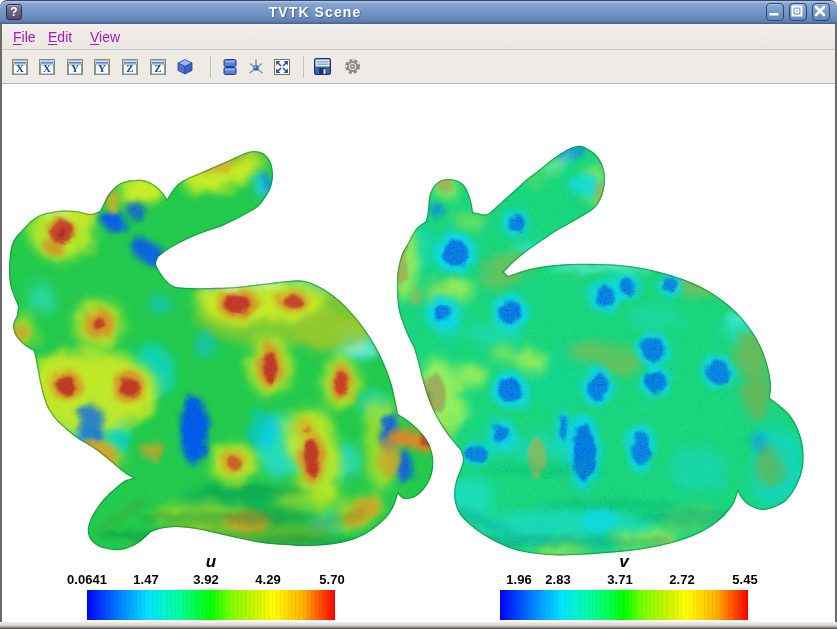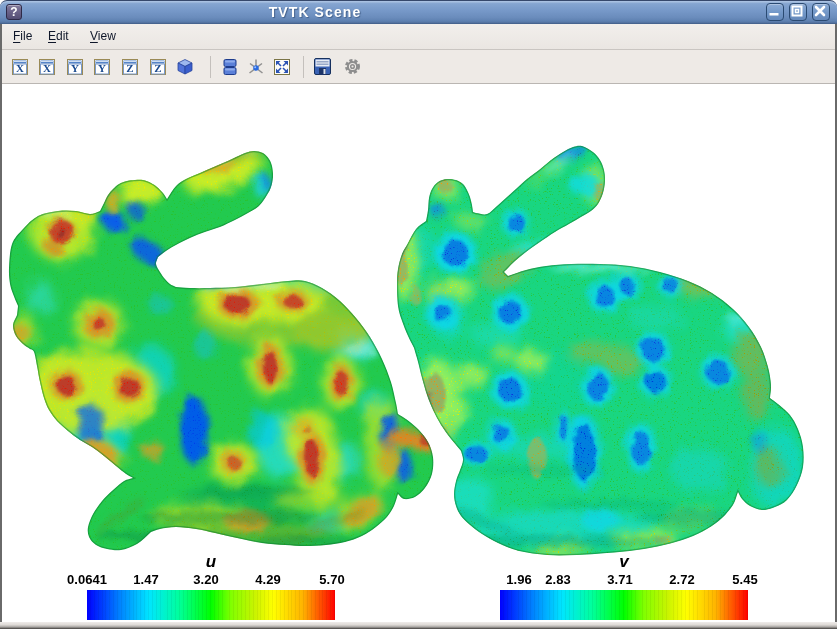--- a/index.html
+++ b/index.html
@@ -8,21 +8,21 @@
  box-shadow:inset 0 1px 0 #a9c1e2, inset 0 2px 0 rgba(255,255,255,0.12);
  border-top:1px solid #36486b;border-bottom:1px solid #46648f;box-sizing:border-box;}
 #title{position:absolute;left:0;top:4px;width:630px;text-align:center;color:#fff;font-weight:bold;font-size:14px;letter-spacing:1.1px;text-shadow:1px 1px 1px #44618c;}
 #helpbtn{position:absolute;left:6px;top:4px;width:16px;height:16px;border-radius:3px;
  background:linear-gradient(#847c9c 0%,#6a6288 50%,#544e74 100%);border:1px solid #2e2a48;box-sizing:border-box;
  color:#fff;font-weight:bold;font-size:12px;text-align:center;line-height:14px;box-shadow:inset 0 1px 0 rgba(255,255,255,.35);}
 .wbtn{position:absolute;top:3px;width:18px;height:18px;border-radius:4px;border:1.5px solid #2a4a72;box-sizing:border-box;
  background:linear-gradient(#8cabd6 0%,#7499c9 50%,#6488ba 100%);box-shadow:inset 0 1px 0 rgba(255,255,255,.3);}
 #btnmin{left:766px;} #btnmax{left:789px;} #btnclose{left:812px;}
 #menubar{position:absolute;left:2px;top:24px;width:833px;height:26px;background:linear-gradient(#f2efec,#eae6e2);border-bottom:1px solid #c9c5c1;box-sizing:border-box;}
-.menu{position:absolute;top:29px;font-size:12px;color:#0f172a;}
+.menu{position:absolute;top:29px;font-size:14px;color:#a21caf;}
 .menu u{text-underline-offset:2px;}
 #toolbar{position:absolute;left:2px;top:50px;width:833px;height:34px;background:#eeeae6;border-bottom:1px solid #bab6b2;box-sizing:border-box;}
 .sep{position:absolute;top:6px;width:1px;height:22px;background:#c4c0bc;}
 .ticon{position:absolute;top:9px;width:16px;height:16px;}
 #scene{position:absolute;left:2px;top:84px;width:833px;height:538px;background:#fff;}
 #lborder{position:absolute;left:0;top:24px;width:2px;height:605px;background:#6a6a6a;}
 #rborder{position:absolute;left:835px;top:24px;width:2px;height:605px;background:#6a6a6a;}
 #bborder{position:absolute;left:0;top:622px;width:837px;height:7px;background:linear-gradient(#efecea 0%,#dedad6 40%,#aaa7a4 70%,#403e3c 100%);}
 .bar{position:absolute;width:248px;height:30px;top:506px;
  background:repeating-linear-gradient(to right,rgba(0,0,0,0) 0px,rgba(0,0,0,0) 2.9px,rgba(0,0,0,0.05) 2.9px,rgba(0,0,0,0.05) 3.875px),linear-gradient(to right,#0000fe 0%,#0080ff 13%,#00e5ff 25%,#00ff9d 37%,#00ff00 50%,#80ff00 58%,#ccf400 68%,#ffff00 75%,#ffb300 87%,#ff5200 94%,#fe0000 100%);}
@@ -403,21 +403,21 @@
 <rect x="395" y="84" width="440" height="480" filter="url(#fSpeck)" opacity="0.42"></rect>
 <use href="#pR" fill="none" stroke="#0b7c2f" stroke-width="2.5" opacity="0.5"></use>
 </g>
 </svg>
 <div class="bar" style="left:85px;"></div>
 <div class="bar" style="left:498px;"></div>
 <div class="btitle" style="left:209px;">u</div>
 <div class="btitle" style="left:622px;">v</div>
 <div class="blabel" style="left:85px;">0.0641</div>
 <div class="blabel" style="left:144px;">1.47</div>
-<div class="blabel" style="left:204px;">3.20</div>
+<div class="blabel" style="left:204px;">3.92</div>
 <div class="blabel" style="left:266px;">4.29</div>
 <div class="blabel" style="left:330px;">5.70</div>
 <div class="blabel" style="left:497px;margin-left:20px;">1.96</div>
 <div class="blabel" style="left:556px;">2.83</div>
 <div class="blabel" style="left:618px;">3.71</div>
 <div class="blabel" style="left:680px;">2.72</div>
 <div class="blabel" style="left:743px;">5.45</div>
 </div>
 <div id="lborder"></div>
 <div id="rborder"></div>

